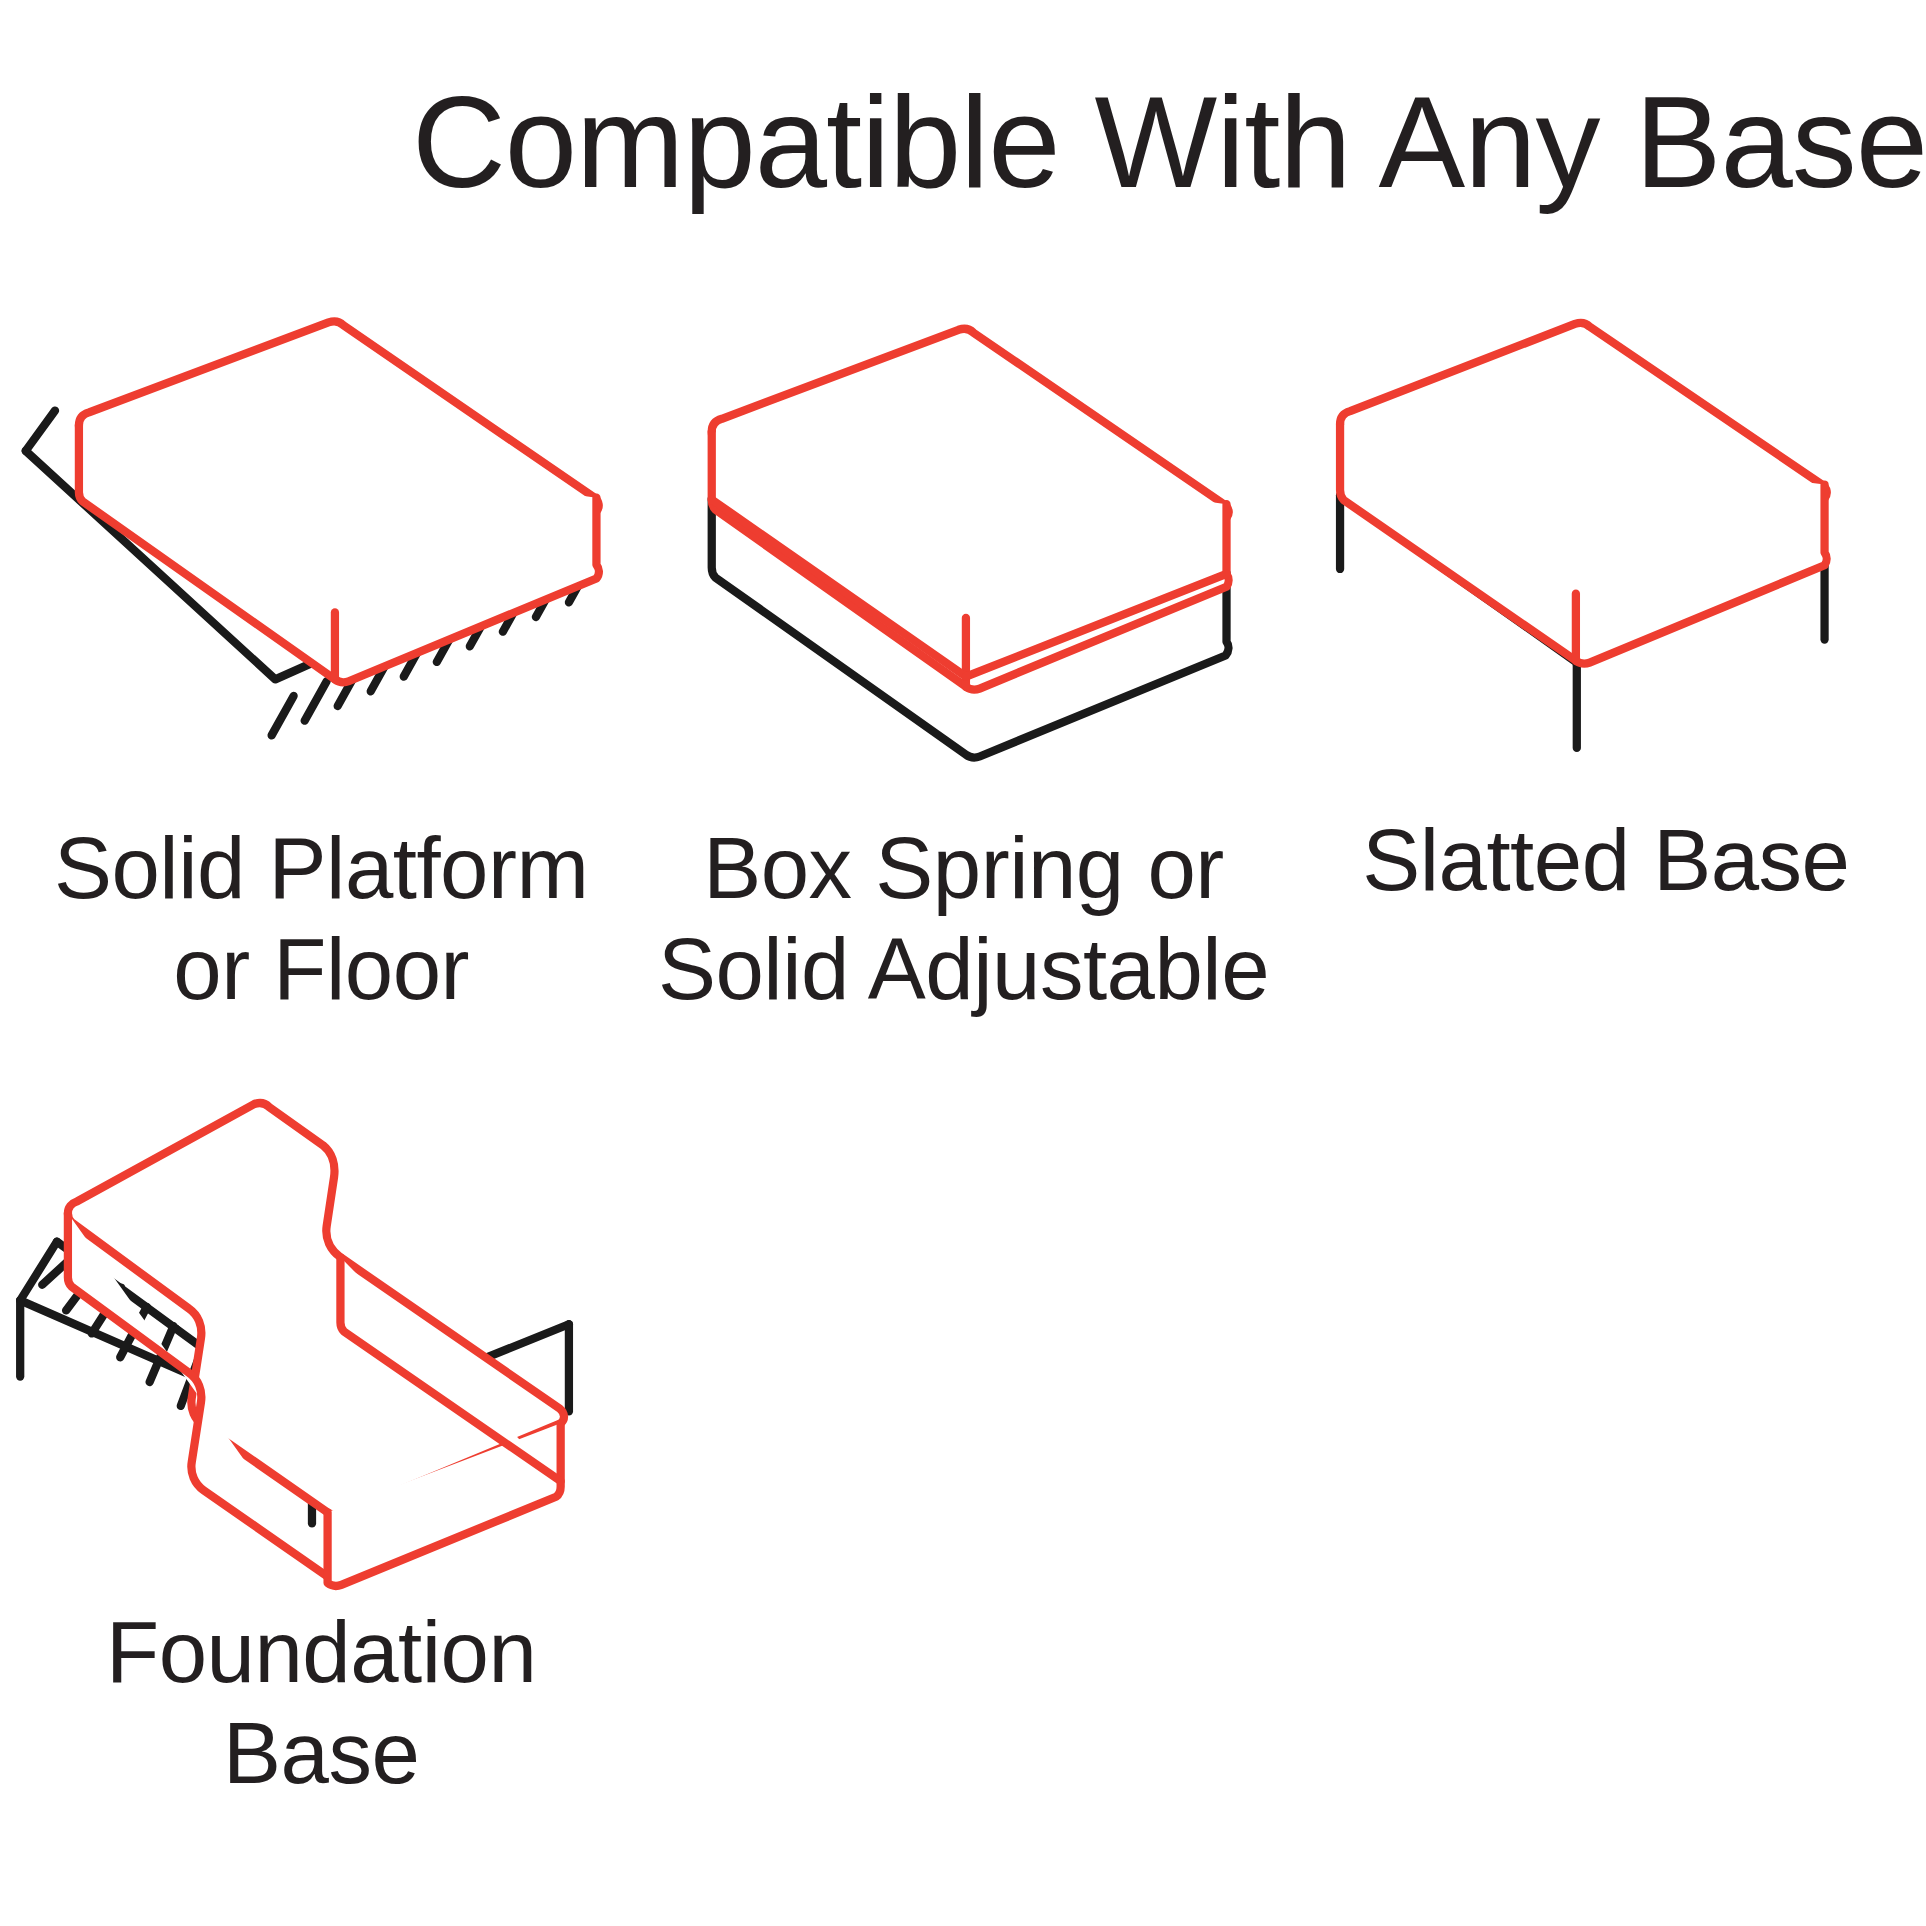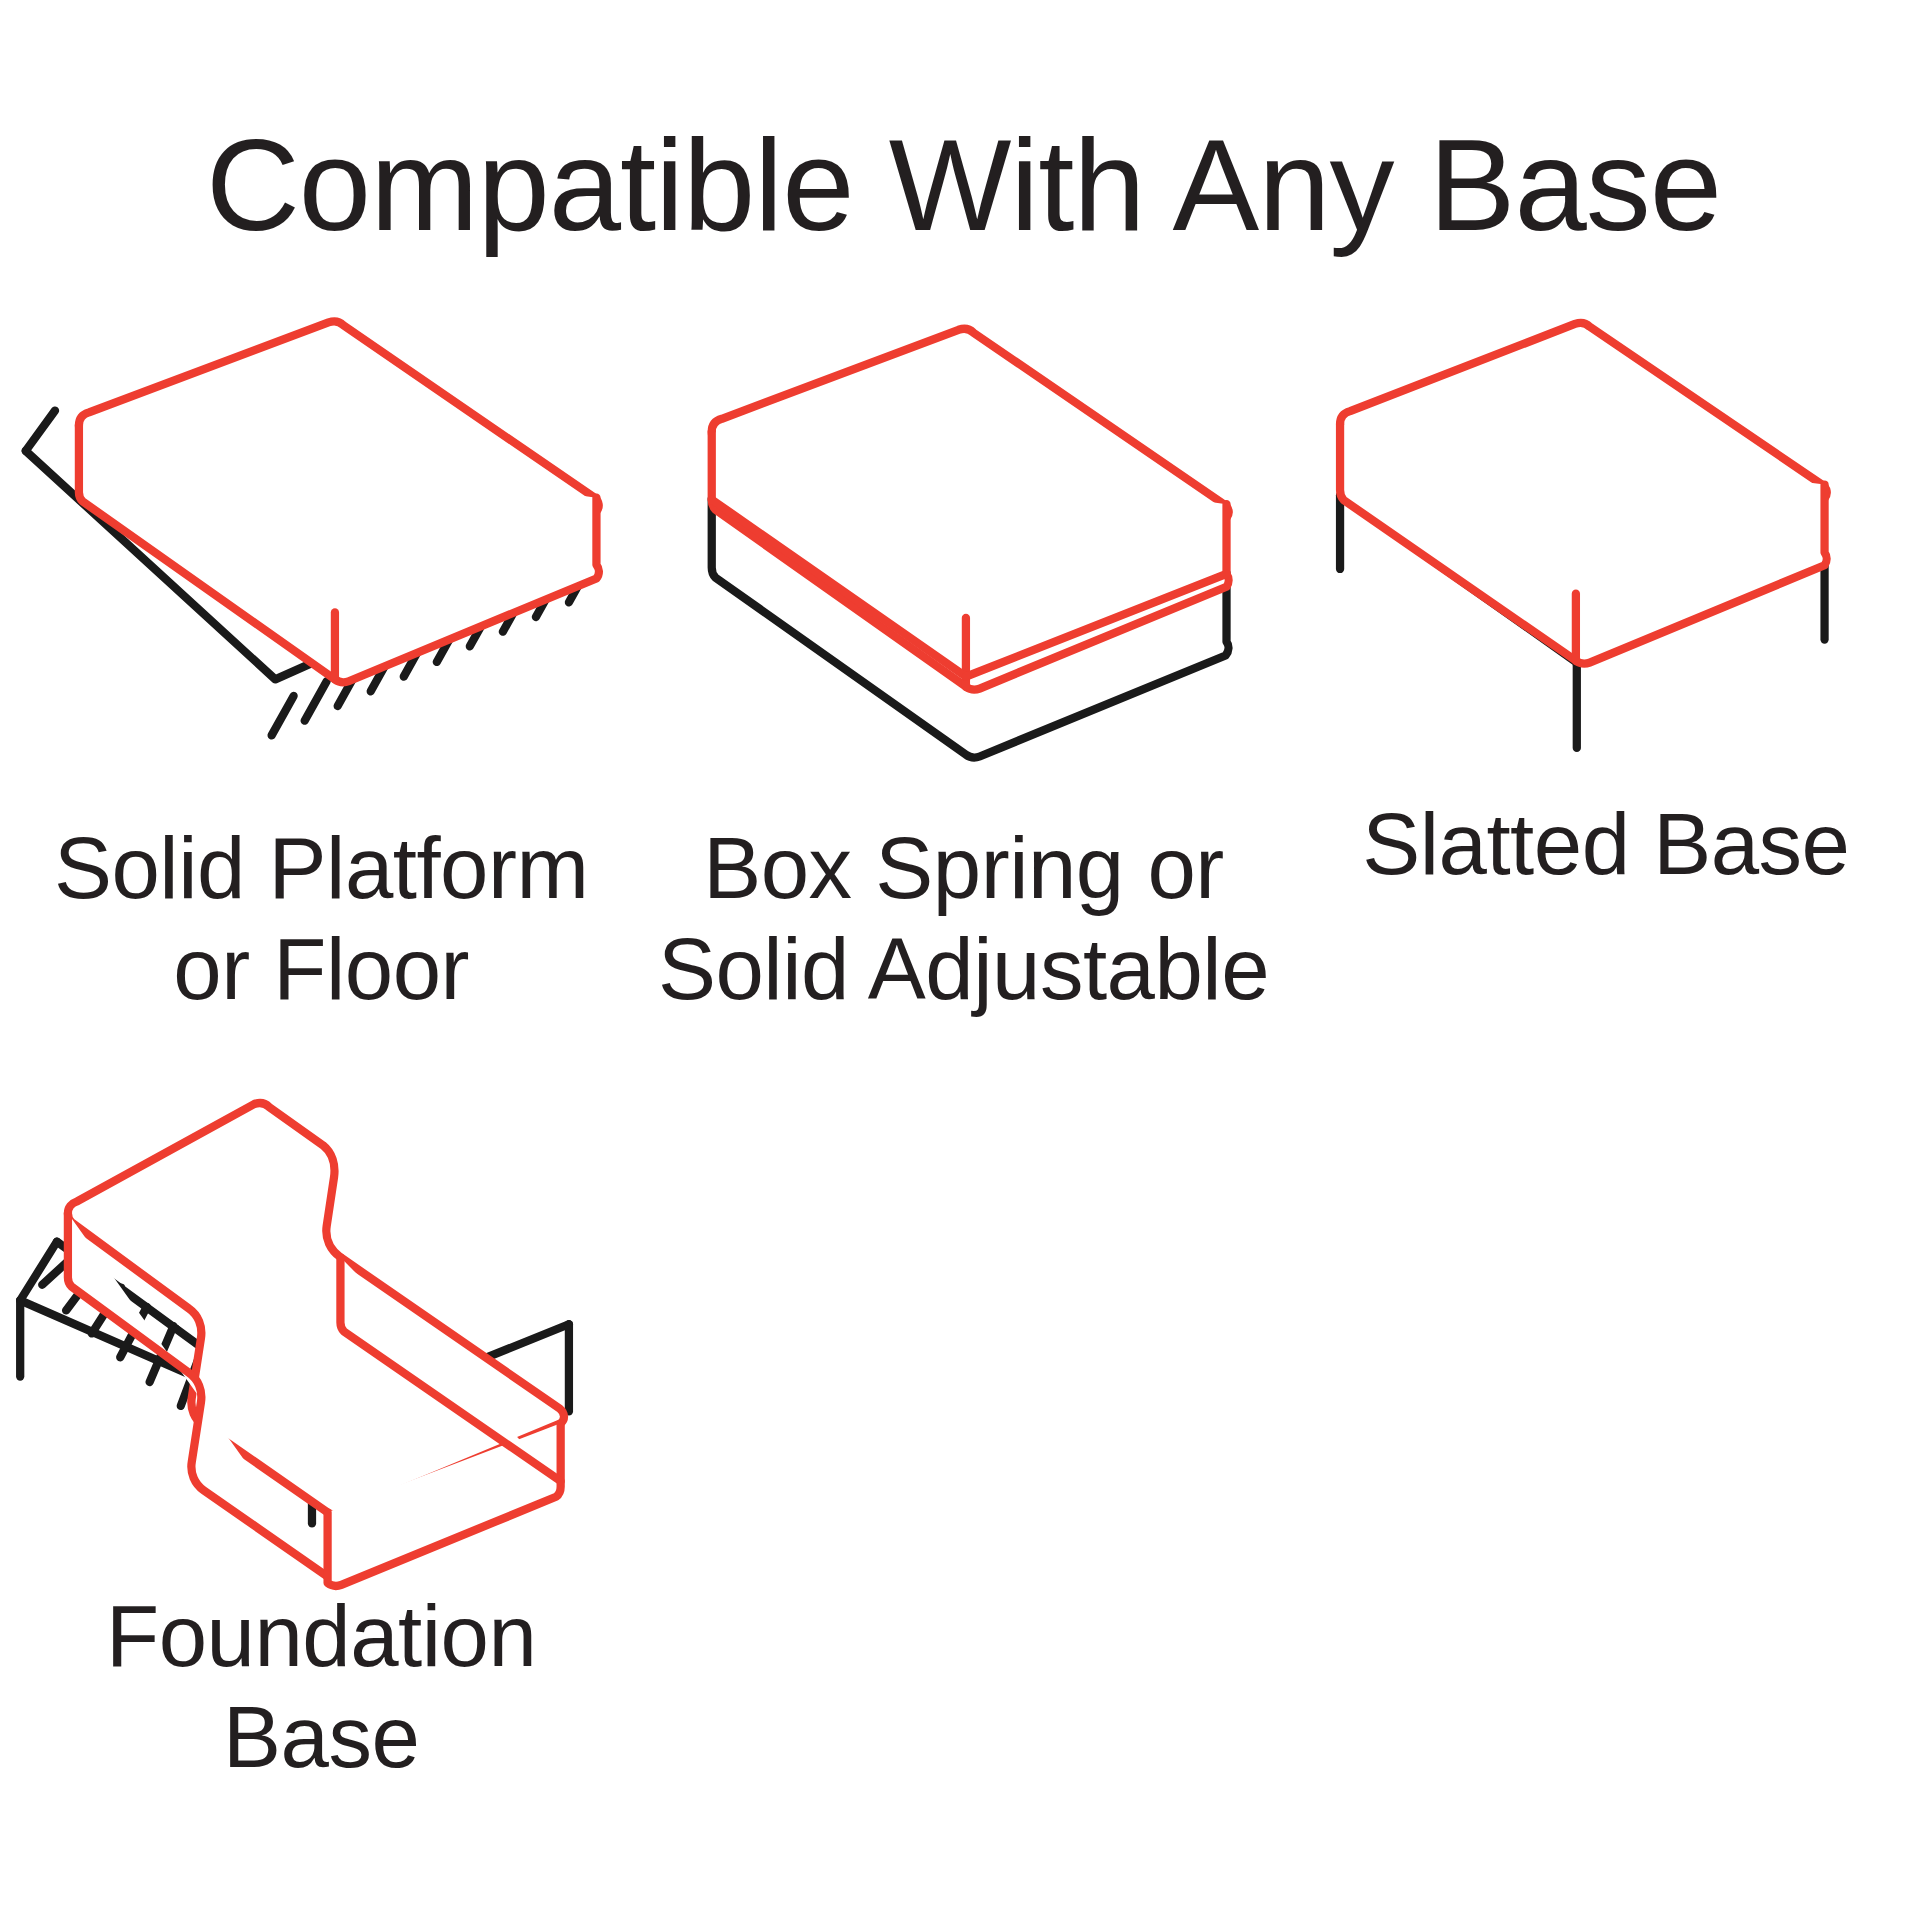--- a/index.html
+++ b/index.html
@@ -18,28 +18,27 @@
   .page {
     position: absolute;
     inset: 0;
     background: #ffffff;
   }
   .page-title {
     position: absolute;
     top: 77px;
     left: 0;
     width: 1927px;
-    text-align: center;
+    text-align: right;
     font-size: 130px;
     font-weight: 300;
     letter-spacing: -1px;
     line-height: 1.0;
     color: #231f20;
     white-space: nowrap;
-    margin-top: 43px;
   }
   .grid {
     position: absolute;
     top: 297px;
     left: 0;
     width: 1927px;
     height: 1584px;
     display: grid;
     grid-template-columns: 1fr 1fr 1fr;
     grid-template-rows: 1fr 1fr;
@@ -66,21 +65,21 @@
     text-align: center;
     font-size: 87px;
     font-weight: 300;
     line-height: 1.16;
     color: #231f20;
     letter-spacing: -0.5px;
   }
   .caption .ln { display: block; }
   
   .cell.r2 .art { height: 465px; }
-  .cell.r2 .caption { margin-top: 32px; }
+  .cell.r2 .caption { margin-top: 48px; }
 </style>
 </head>
 <body>
 
 <div class="page">
 
   <div class="page-title">Compatible With Any Base</div>
 
   <div class="grid">
 

